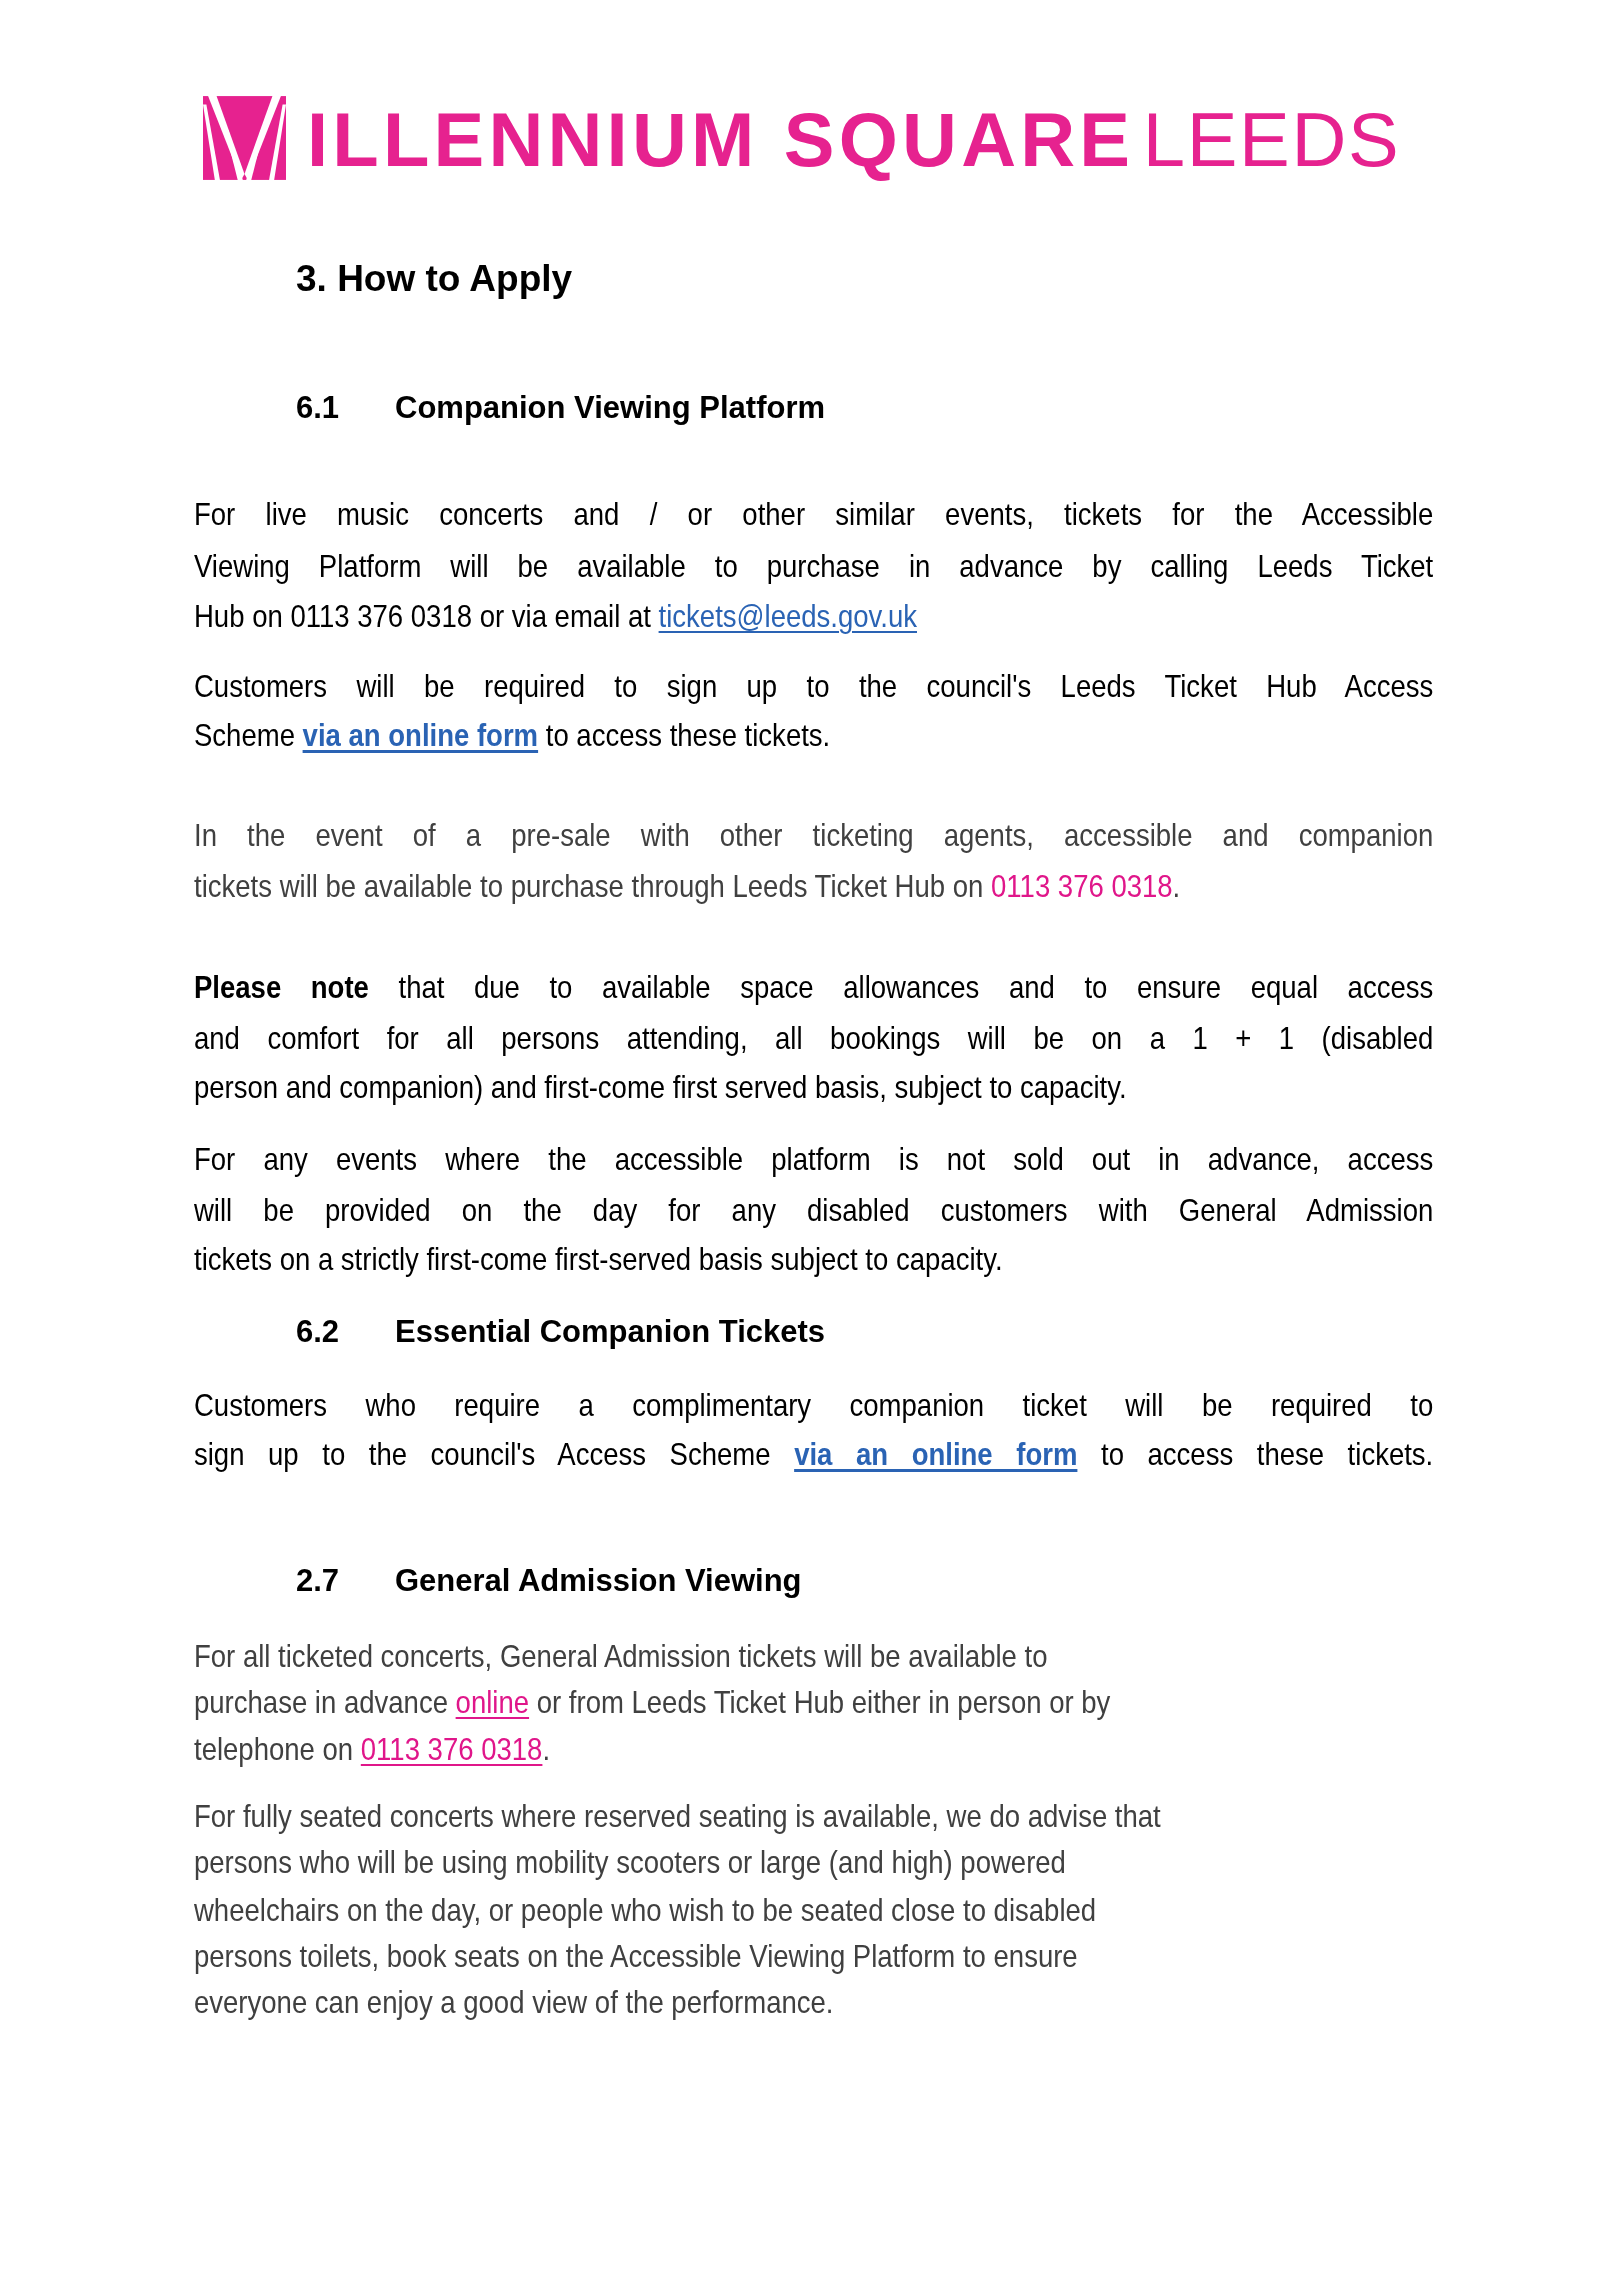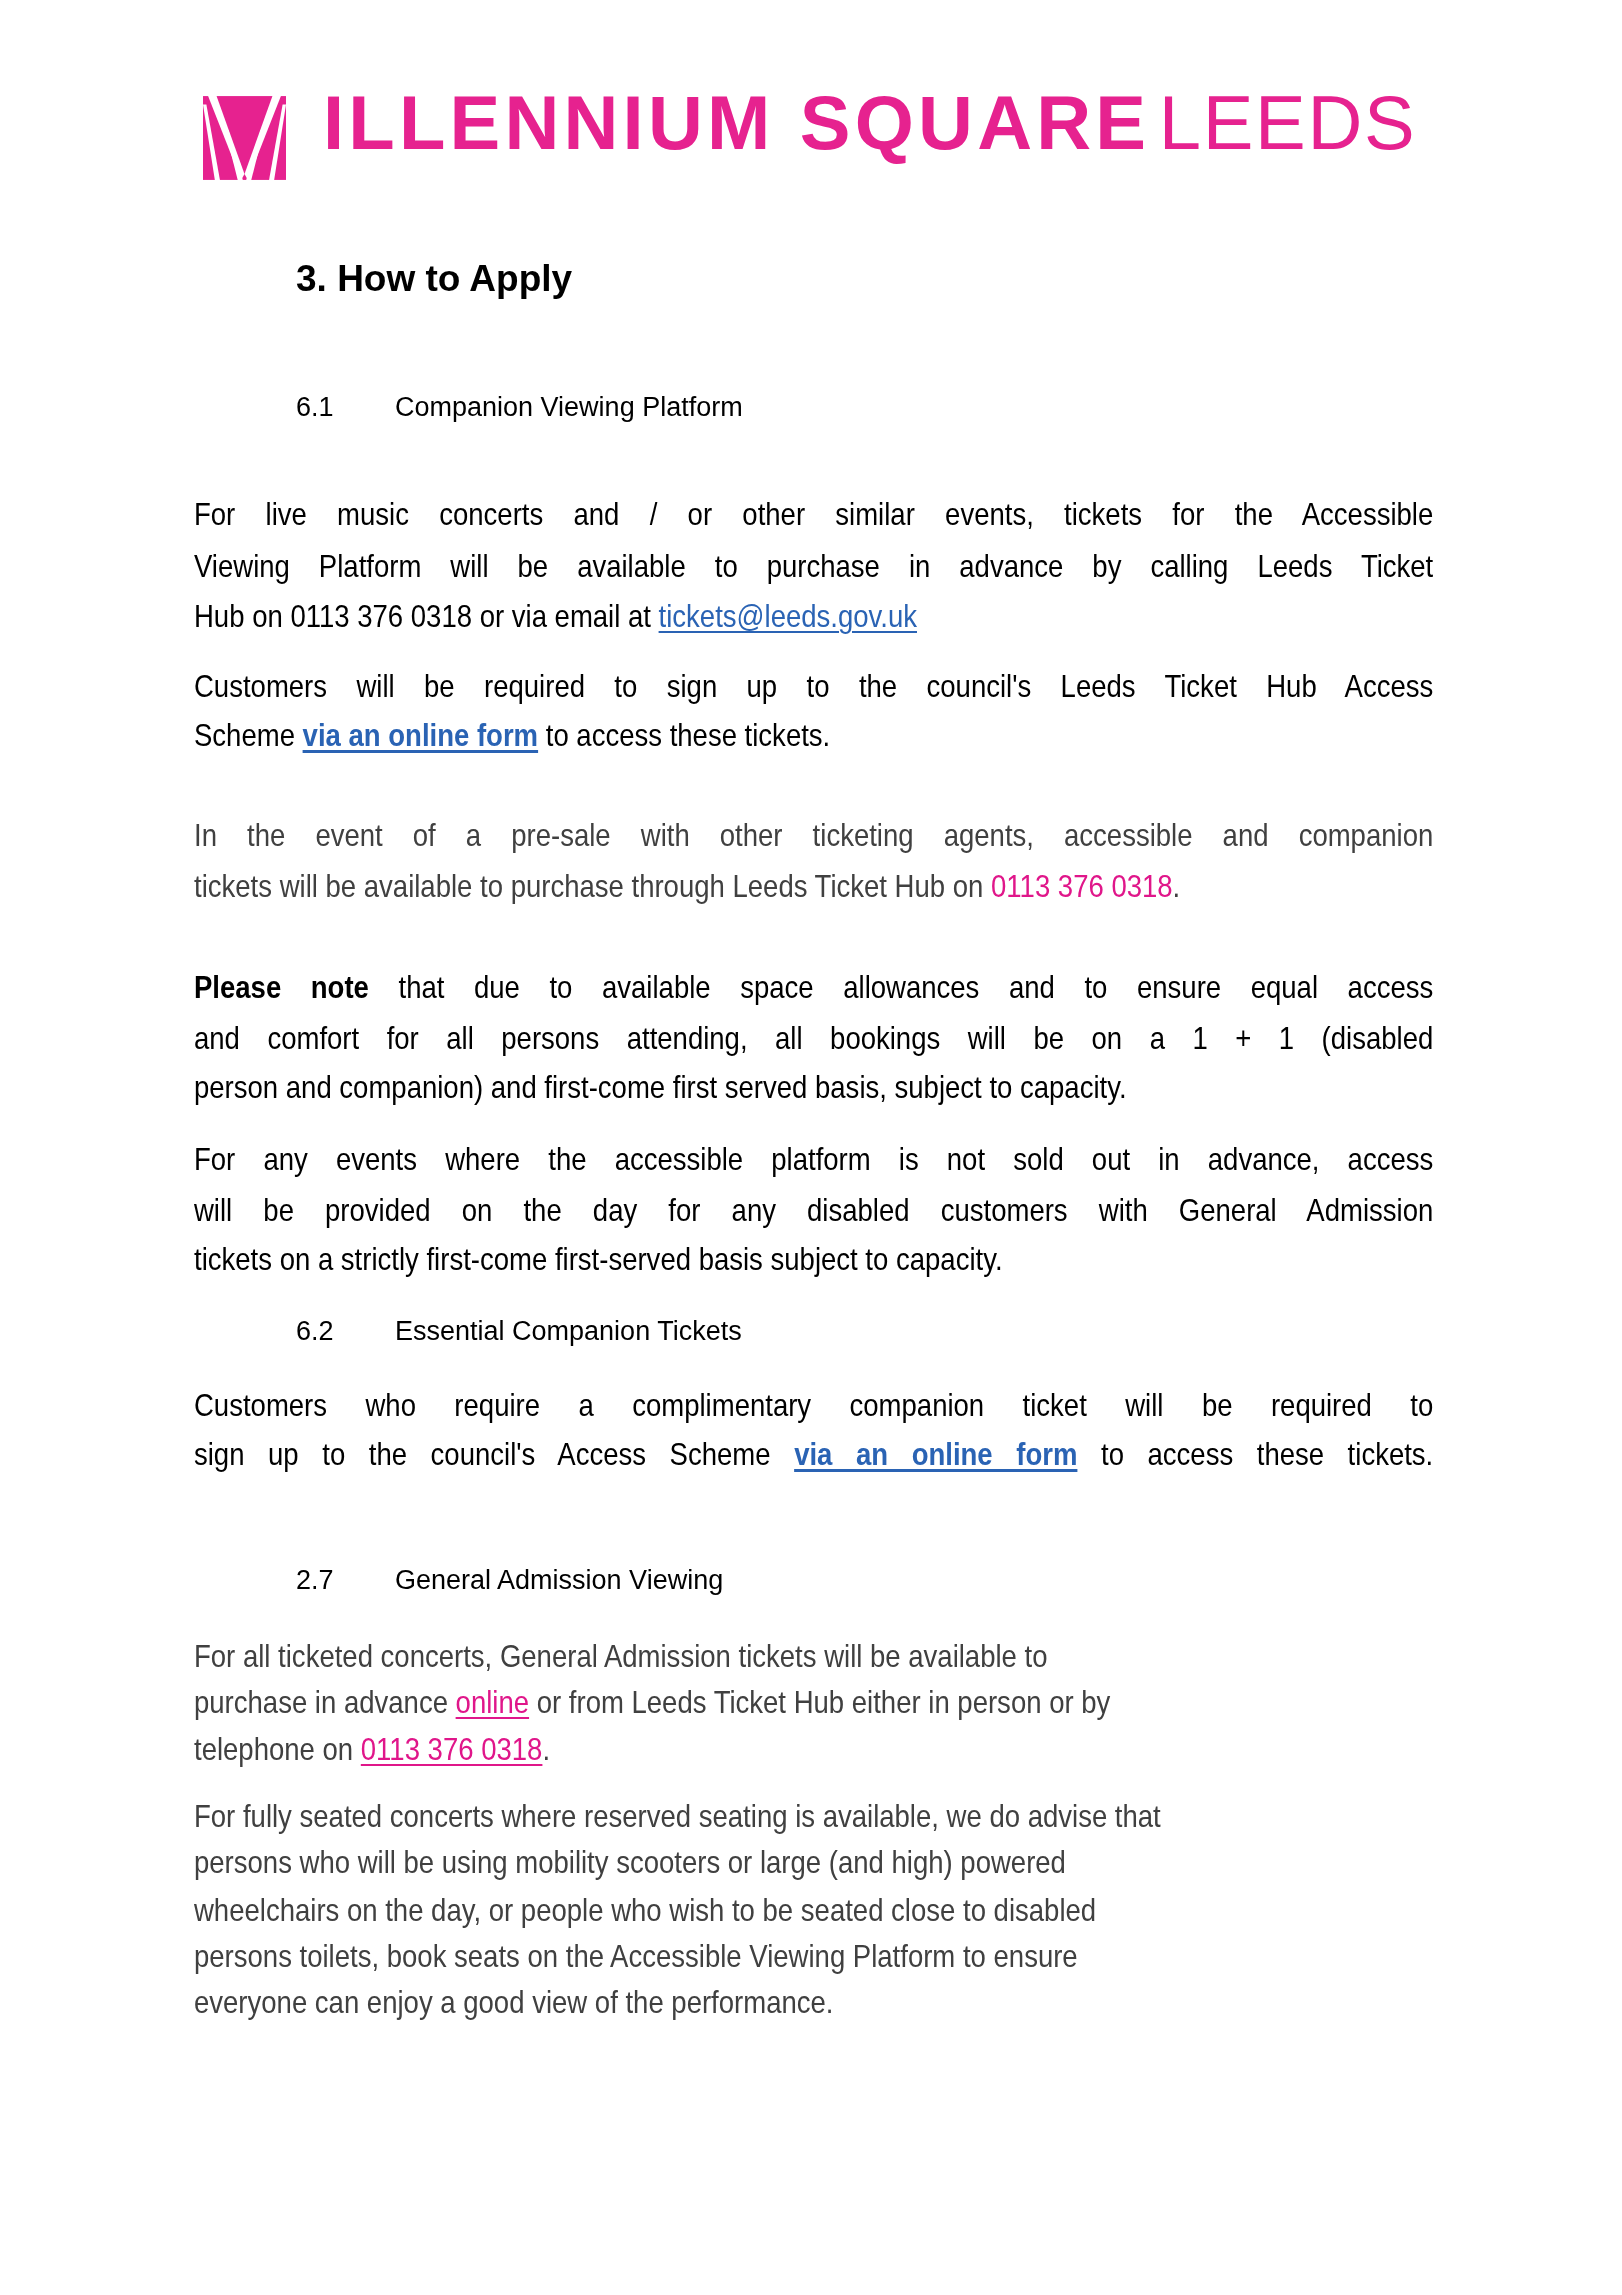--- a/index.html
+++ b/index.html
@@ -1,25 +1,25 @@
 <!DOCTYPE html>
 <html style="font-size:13.5px"><head>
 <meta charset="utf-8">
 <style>
   html, body { margin:0; padding:0; background:#ffffff; }
   body { width:1623px; height:2295px; position:relative; overflow:hidden; font-family:"Liberation Sans", sans-serif; color:#000; }
   .abs { position:absolute; }
   
   .logo-mark { position:absolute; left:203px; top:96px; width:83px; height:84px; }
-  .logo-text { position:absolute; left:307px; top:80px; height:85px; white-space:nowrap; line-height:85px; font-size:76px;margin-left:16px; }
+  .logo-text { position:absolute; left:307px; top:97px; height:85px; white-space:nowrap; line-height:85px; font-size:76px; }
   .logo-bold { font-weight:bold; letter-spacing:4.2px; }
   .logo-light { font-weight:normal; letter-spacing:1.7px; margin-left:8.5px; }
   
   .h1 { left:296px; font-size:37px; font-weight:bold; line-height:42px; white-space:nowrap; }
-  .h2 { font-size:27px; font-weight:normal; line-height:37px; white-space:nowrap; }
+  .h2 { font-size:31px; font-weight:bold; line-height:37px; white-space:nowrap; }
   .h2-num { left:296px; }
   .h2-text { left:395px; }
   
   .line { left:194px; font-size:32px; line-height:37px; white-space:nowrap; transform:scaleX(0.86); transform-origin:0 0; }
   .just { width:1441px; text-align:justify; text-align-last:justify; }
   .gray { color:#404040; }
   .b { font-weight:bold; }
   .link-blue { color:#2a63b4; text-decoration:underline; text-underline-offset:4.2px; text-decoration-thickness:1.7px; }
   .link-blue.b { text-decoration-thickness:2.5px; }
   .pink { color:#e0168a; }

